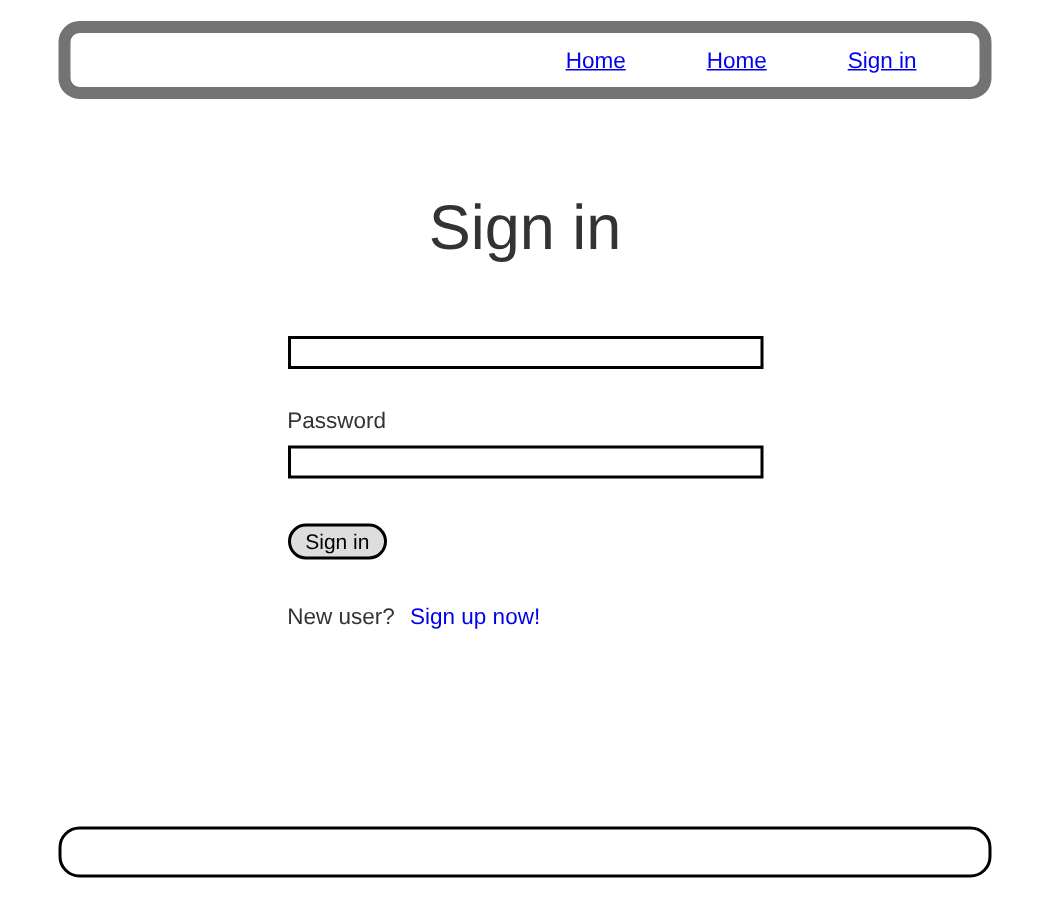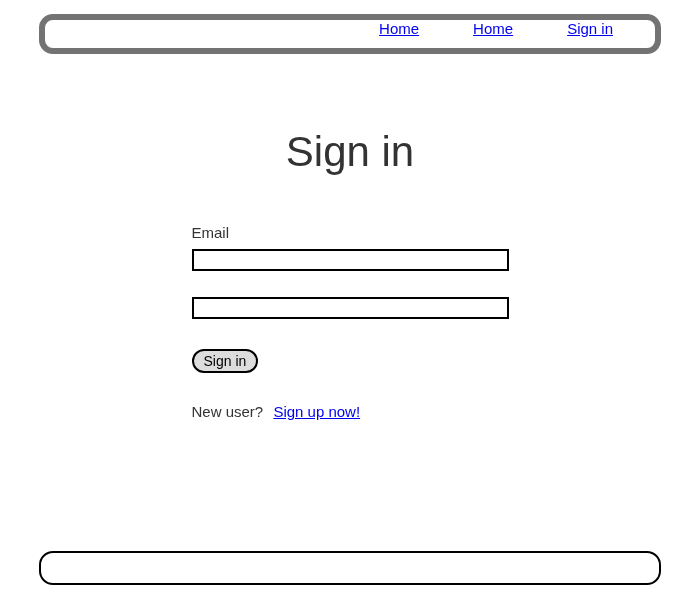--- a/index.html
+++ b/index.html
@@ -13,24 +13,25 @@
       font-family: Arial, Helvetica, sans-serif;
       background: #ffffff;
       color: #333333;
       position: relative;
     }
     .topbar {
       position: absolute;
       top: 14px;
       left: 39px;
       width: 622px;
-      height: 40px;
-      border: 6px solid #737373;
+      height: 52px;
+      border: 8px solid #737373;
       border-radius: 14px;
       display: flex;
+      align-items: center;
       justify-content: flex-end;
       padding-right: 42px;
       gap: 54px;
     }
     .topbar a {
       color: #0000EE;
       text-decoration: underline;
       font-size: 15px;
       cursor: pointer;
     }
@@ -77,21 +78,20 @@
       cursor: pointer;
       margin-top: 4px;
     }
     .signup-row {
       margin-top: 30px;
       font-size: 15px;
       color: #333333;
     }
     .signup-row a {
       color: #0000EE;
-      text-decoration: underline;
       margin-left: 6px;
       cursor: pointer;
     }
     .footer {
       position: absolute;
       bottom: 15px;
       left: 39px;
       width: 622px;
       height: 34px;
       border: 2px solid #000000;
@@ -104,23 +104,23 @@
 <div class="topbar">
   <a>Home</a>
   <a>Home</a>
   <a>Sign in</a>
 </div>
 
 <div class="main">
   <h1 class="title">Sign in</h1>
 
   <form class="form">
-    <label class="form-label">Email</label>
     <input type="text" class="form-input" value="" style="">
 
+    <label class="form-label">Password</label>
     <input type="password" class="form-input" value="" style="">
 
     <button type="button" class="submit-btn">Sign in</button>
 
     <div class="signup-row">
       <span>New user?</span>
       <a>Sign up now!</a>
     </div>
   </form>
 </div>

